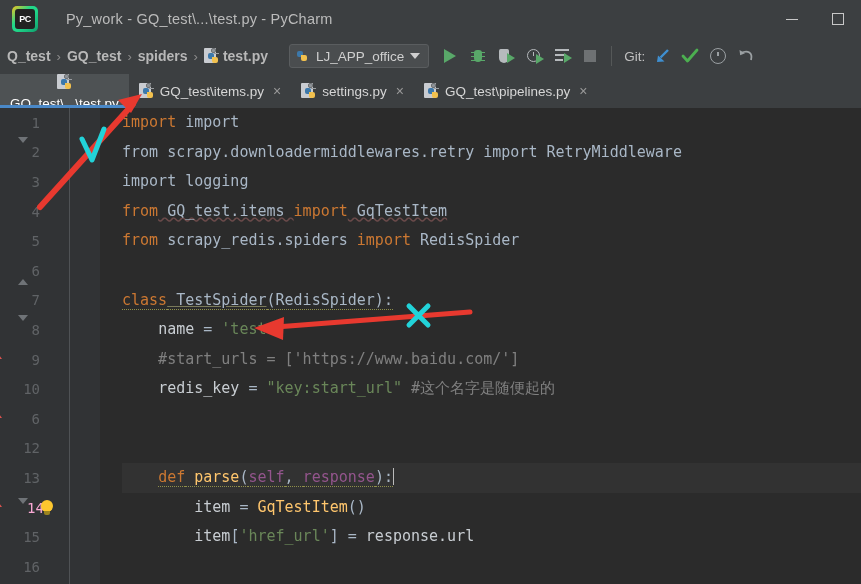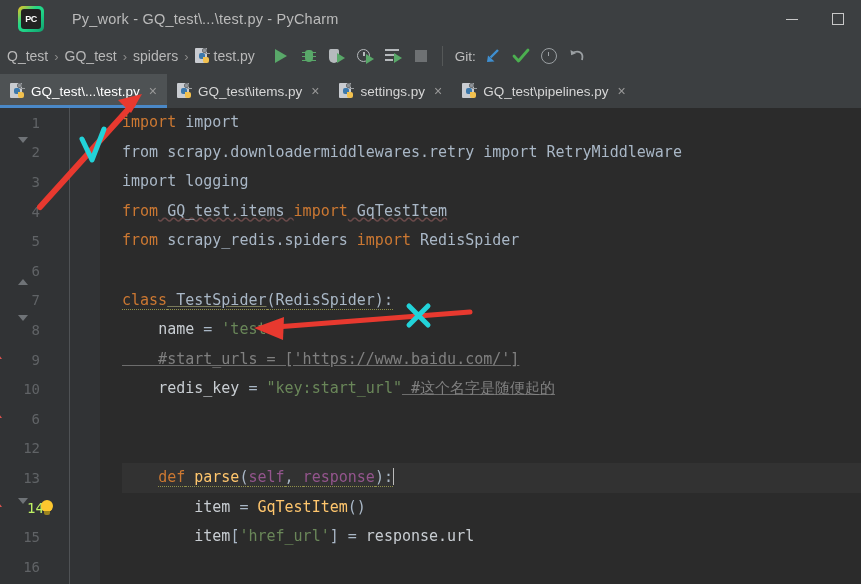--- a/index.html
+++ b/index.html
@@ -9,39 +9,39 @@
     font-family: "Liberation Sans", sans-serif;
     overflow: hidden;
   }
   .app { width: 861px; height: 584px; display: flex; flex-direction: column; background:#3c3f41; }
 
   
   .titlebar {
     height: 38px; min-height:38px; background: #3c3f41;
     display: flex; align-items: center; position: relative;
   }
-  .app-icon { width: 26px; height: 26px; margin-left: 18px; margin-right: 12px; position: relative; flex: none; }
+  .app-icon { width: 26px; height: 26px; margin-left: 12px; margin-right: 12px; position: relative; flex: none; }
   .app-icon .sq { position:absolute; inset:0; border-radius:5px;
      background: linear-gradient(135deg,#f7c21d 0%, #21d789 38%, #21d789 55%, #0f9f6e 100%); }
   .app-icon .inner { position:absolute; left:3px; top:3px; right:3px; bottom:3px; background:#222; border-radius:3px;
      display:flex; align-items:center; justify-content:center; color:#fff; font-size:9px; font-weight:bold;
      font-family:"Liberation Sans", sans-serif; letter-spacing:-0.5px;}
   .title-text { color: #bbbbbb; font-size: 14.5px; letter-spacing: .2px; white-space: nowrap; margin-left: 16px; }
   .win-ctrls { position: absolute; right: 0; top: 0; height: 38px; display: flex; align-items: center; }
   .win-btn { width: 46px; height: 38px; display:flex; align-items:center; justify-content:center; }
   .win-btn .min { width: 12px; height: 1px; background: #c8c8c8; display:block; }
   .win-btn .max { width: 12px; height: 12px; border: 1px solid #c8c8c8; display:block; }
 
   
   .toolbar {
     height: 36px; min-height:36px; background: #3c3f41;
     display: flex; align-items: center; padding-left: 2px; position: relative;
   }
   .crumbs { display: flex; align-items: center; gap: 0px; }
-  .crumb { color: #b8b8b8; font-size: 14px; padding: 0 5px; white-space: nowrap; }
+  .crumb { color: #b8b8b8; font-size: 14px; padding: 0 5px; white-space: nowrap; font-weight: bold; }
   .crumb-sep { color: #8a8a8a; font-size: 13px; padding: 0 1px; }
   .crumb-file { display:flex; align-items:center; gap:4px; }
 
   .pyfile-icon { width: 15px; height: 16px; position: relative; flex:none; display:inline-block; }
   .pyfile-icon .page { position:absolute; left:0; top:0; width:12px; height:15px; background:#c9ccd1; border-radius:1px; }
   .pyfile-icon .fold { position:absolute; left:7px; top:0; width:5px; height:5px; background:#8e9398; }
   .pyfile-icon .pyb { position:absolute; left:4px; top:5px; width:10px; height:10px; }
   .pyb-b { position:absolute; left:0; top:0; width:6px; height:6px; background:#3c78aa; border-radius:2px 2px 0 2px; }
   .pyb-y { position:absolute; left:4px; top:4px; width:6px; height:6px; background:#f2c14e; border-radius:0 2px 2px 2px; }
 
@@ -77,33 +77,33 @@
   .ic-gitdown { width:17px; height:17px; position:relative; }
   .ic-gitdown svg { display:block; }
   .ic-check { width:18px; height:16px; position:relative; }
   .ic-hist { width:16px;height:16px; border:1.6px solid #9ba0a3; border-radius:50%; position:relative; }
   .ic-hist:after { content:""; position:absolute; left:6px; top:3px; width:1.4px; height:4px; background:#9ba0a3; }
   .ic-undo { width:16px;height:14px; position:relative; }
 
   
   .tabbar { height: 34px; min-height:34px; background:#3c3f41; display:flex; align-items:stretch; }
   .tab { display:flex; align-items:center; gap:6px; padding: 0 10px 0 10px; position:relative; }
-  .tab.active { background:#4e5254; }
+  .tab.active { background:#4e5254;flex-direction:column; }
   .tab.active:after { content:""; position:absolute; left:0; right:0; bottom:0; height:3px; background:#4a88c7; }
   .tab .tname { color:#d6d6d6; font-size:13.5px; white-space:nowrap; }
   .tab.active .tname { color:#ffffff; }
   .tclose { color:#9a9a9a; font-size:14px; line-height:1; margin-left:3px; }
 
   
   .editor-wrap { flex:1; display:flex; background:#2b2b2b; position:relative; overflow:hidden; }
   .gutter { width: 100px; background:#313335; position:relative; flex:none; }
   .gut-row { height:29.6px; display:flex; align-items:center; position:relative; }
   .lnum { width: 46px; text-align:right; color:#606366; font-size:14px;
           font-family:"DejaVu Sans Mono", monospace; padding-right: 6px; }
-  .lnum.cur { color:#bef264;padding-left:27px; }
+  .lnum.cur { color:#f9a8d4;padding-left:27px; }
   .mk { position:absolute; }
 
   .bm-over { width:13px; height:13px; }
   .bm-over .uparrow { position:absolute; left:11px; top:0px; width:8px; height:13px; }
 
   .fold { width:11px; height:11px; border:1px solid #6b6e70; border-radius:2px; position:relative; background:#313335; }
   .fold:after { content:""; position:absolute; left:2px; top:4px; width:5px; height:1px; background:#9a9da0; }
   .fold-tri { width:0;height:0;border-left:5px solid transparent;border-right:5px solid transparent;border-top:6px solid #6f7377; }
   .fold-tri-up { width:0;height:0;border-left:5px solid transparent;border-right:5px solid transparent;border-bottom:6px solid #6f7377; }
   .foldline { position:absolute; left:69px; top:0; width:1px; background:#4f5255; }
@@ -122,21 +122,21 @@
   .t-kw      { color:#cc7832; }
   .t-str     { color:#6a8759; }
   .t-fn      { color:#ffc66d; }
   .t-param   { color:#94558d; }
   .t-self    { color:#94558d; }
   .t-plain   { color:#a9b7c6; }
   .t-white   { color:#c8cdd2; }
 
   .u-err { text-decoration: underline wavy #6b4a4a; text-decoration-skip-ink:none; }
   .u-warn { border-bottom:1px dotted #8f8f4a; }
-  .u-link { text-decoration: underline; text-decoration-color:#6d6d6d; }
+  .u-link { text-decoration-color:#6d6d6d; }
 
   .caret { display:inline-block; width:1.5px; height:17px; background:#bbbbbb; vertical-align:-3px; }
 
   
   .anno { position:absolute; left:0; top:0; width:861px; height:584px; pointer-events:none; z-index:50; }
 </style>
 </head>
 <body>
 
 <div class="app">
@@ -171,20 +171,30 @@
             <span class="fold"></span>
           <span class="pyb">
               <span class="pyb-b"></span>
               <span class="pyb-y"></span>
             </span>
         </span>
         <span>test.py</span>
       </span>
     </div>
 
+    <div class="runconf">
+      <span class="pyfile-icon">
+        <span class="pyb" style="left:2px;top:3px;">
+          <span class="pyb-b"></span>
+            <span class="pyb-y"></span>
+        </span>
+      </span>
+      <span class="lbl">LJ_APP_office</span>
+      <span class="caret-down"></span>
+    </div>
 
     <div class="tb-icons">
       <div class="tb-btn">
           <span class="ic-play"></span>
         </div>
       <div class="tb-btn">
         <span class="ic-bug">
           <span class="body"></span>
           <span class="ln" style="top:3px;"></span>
             <span class="ln" style="top:7px;"></span>

